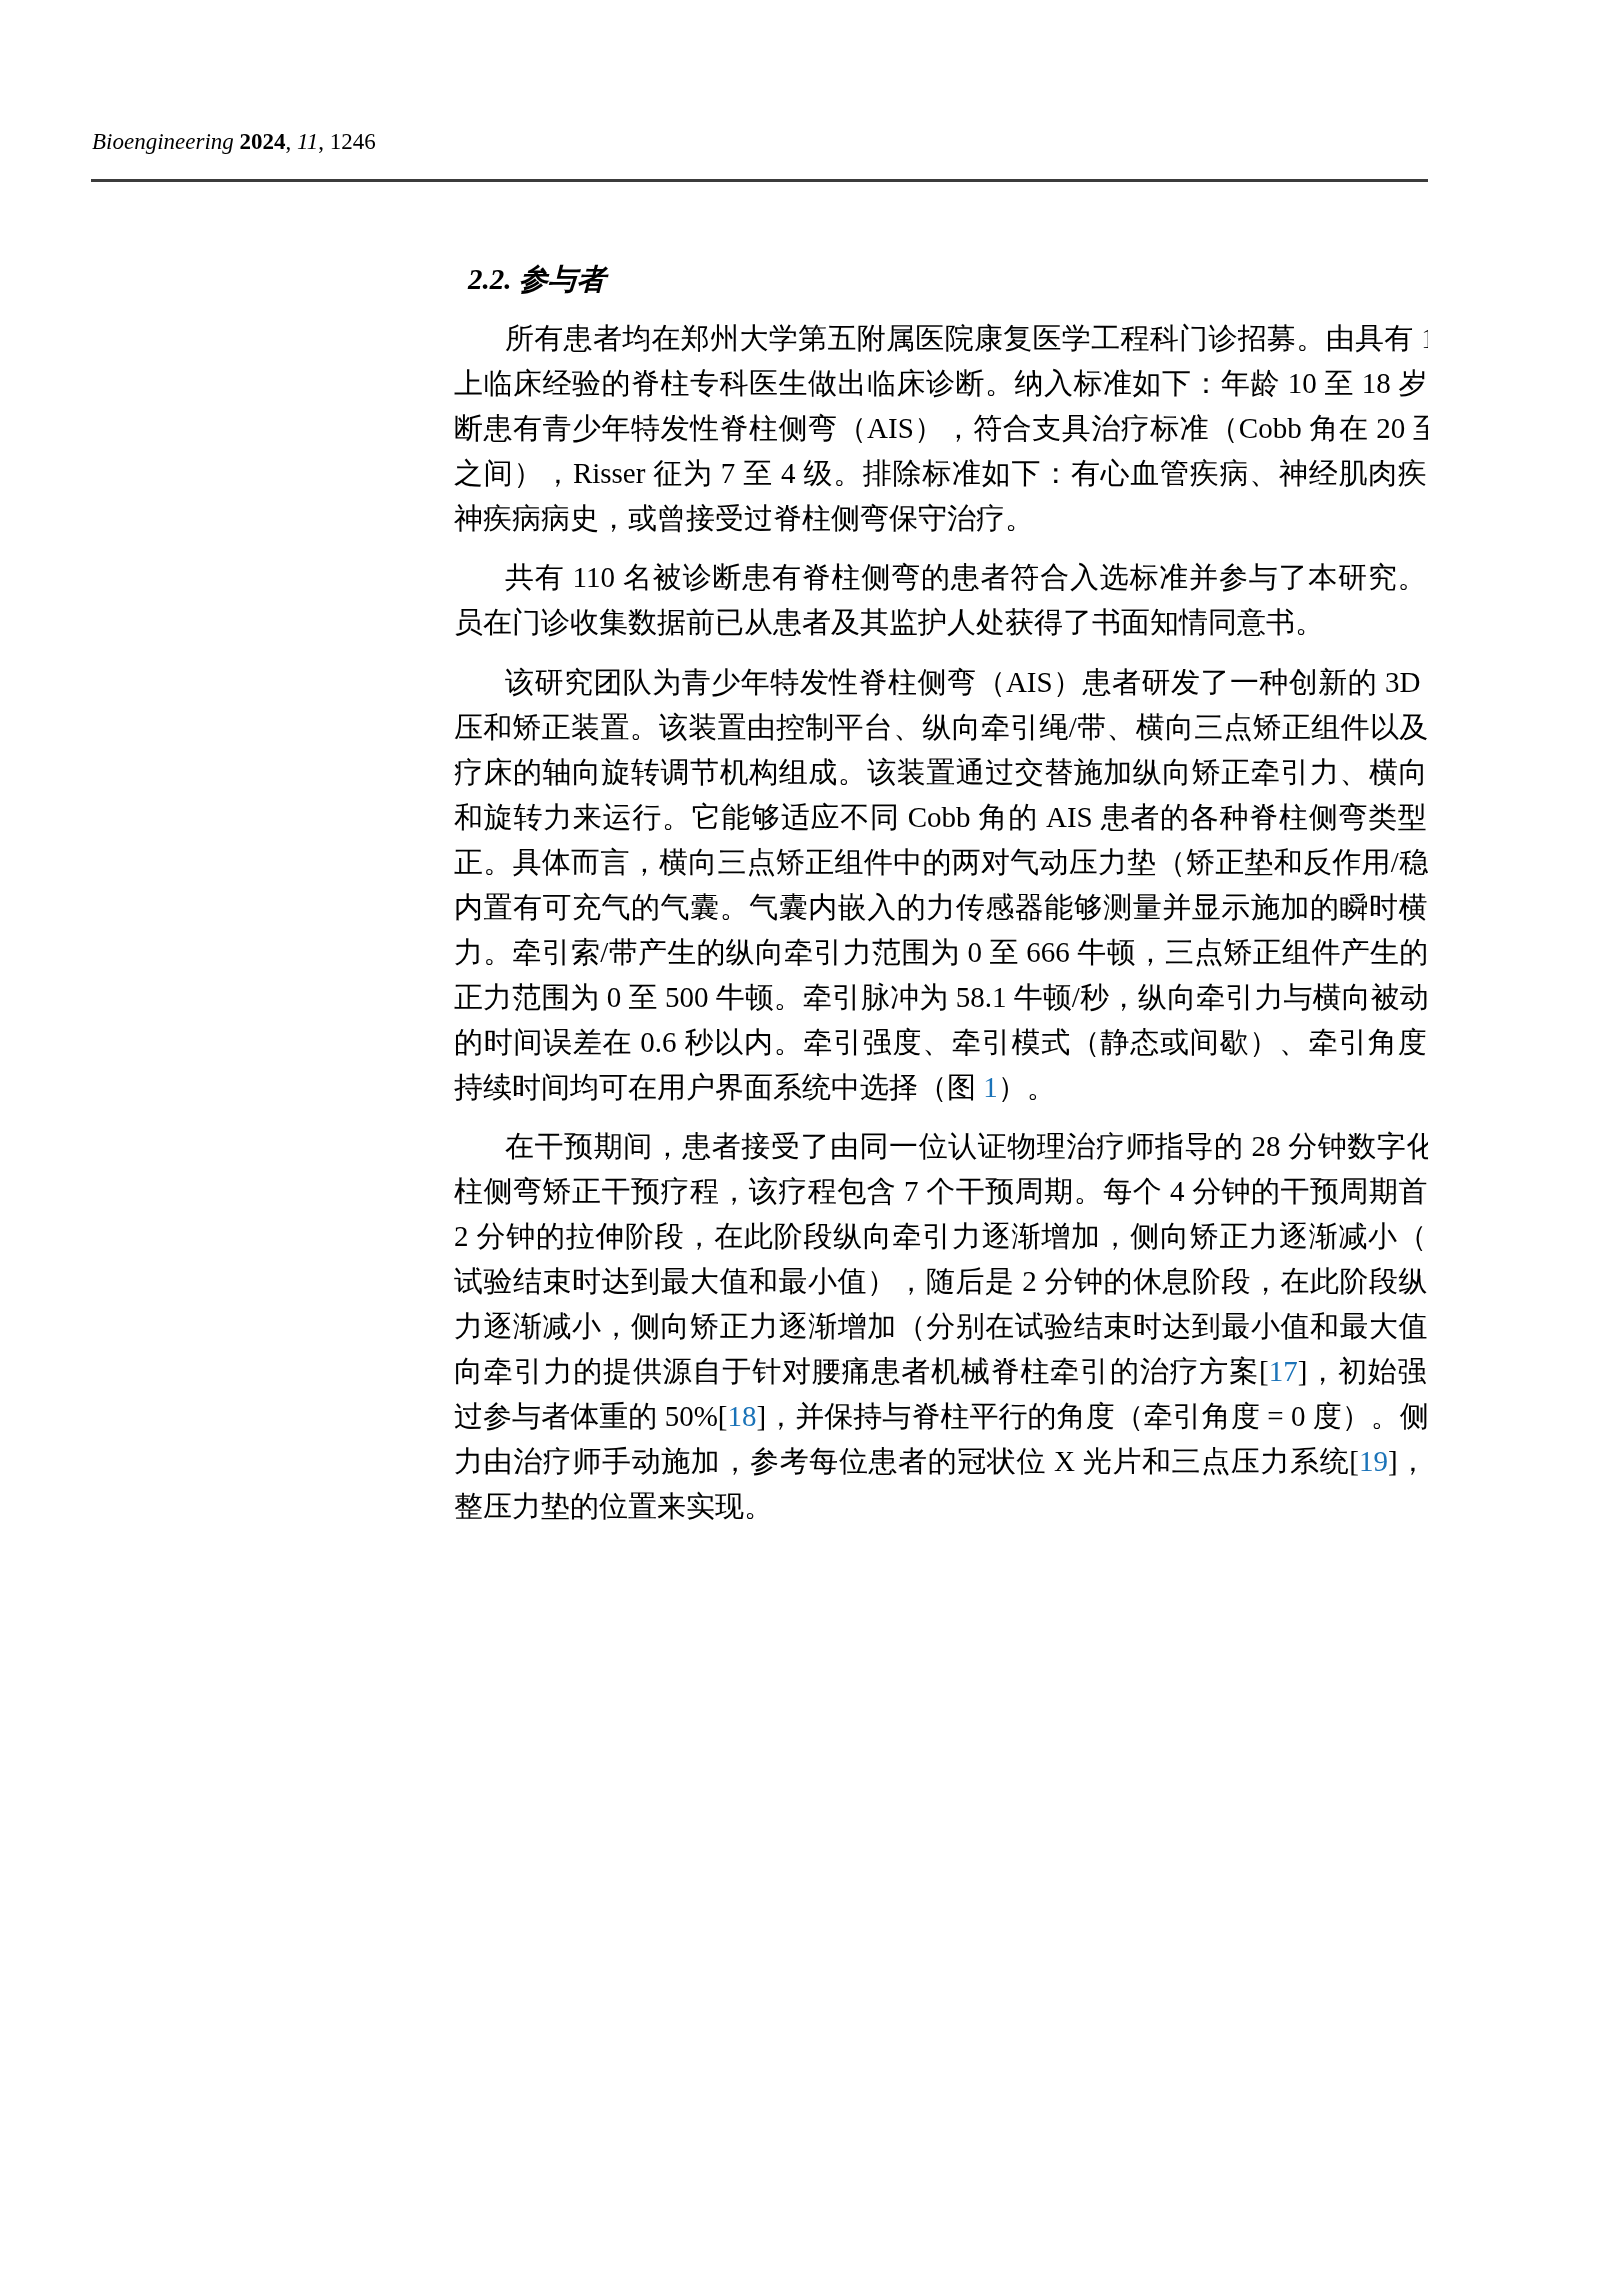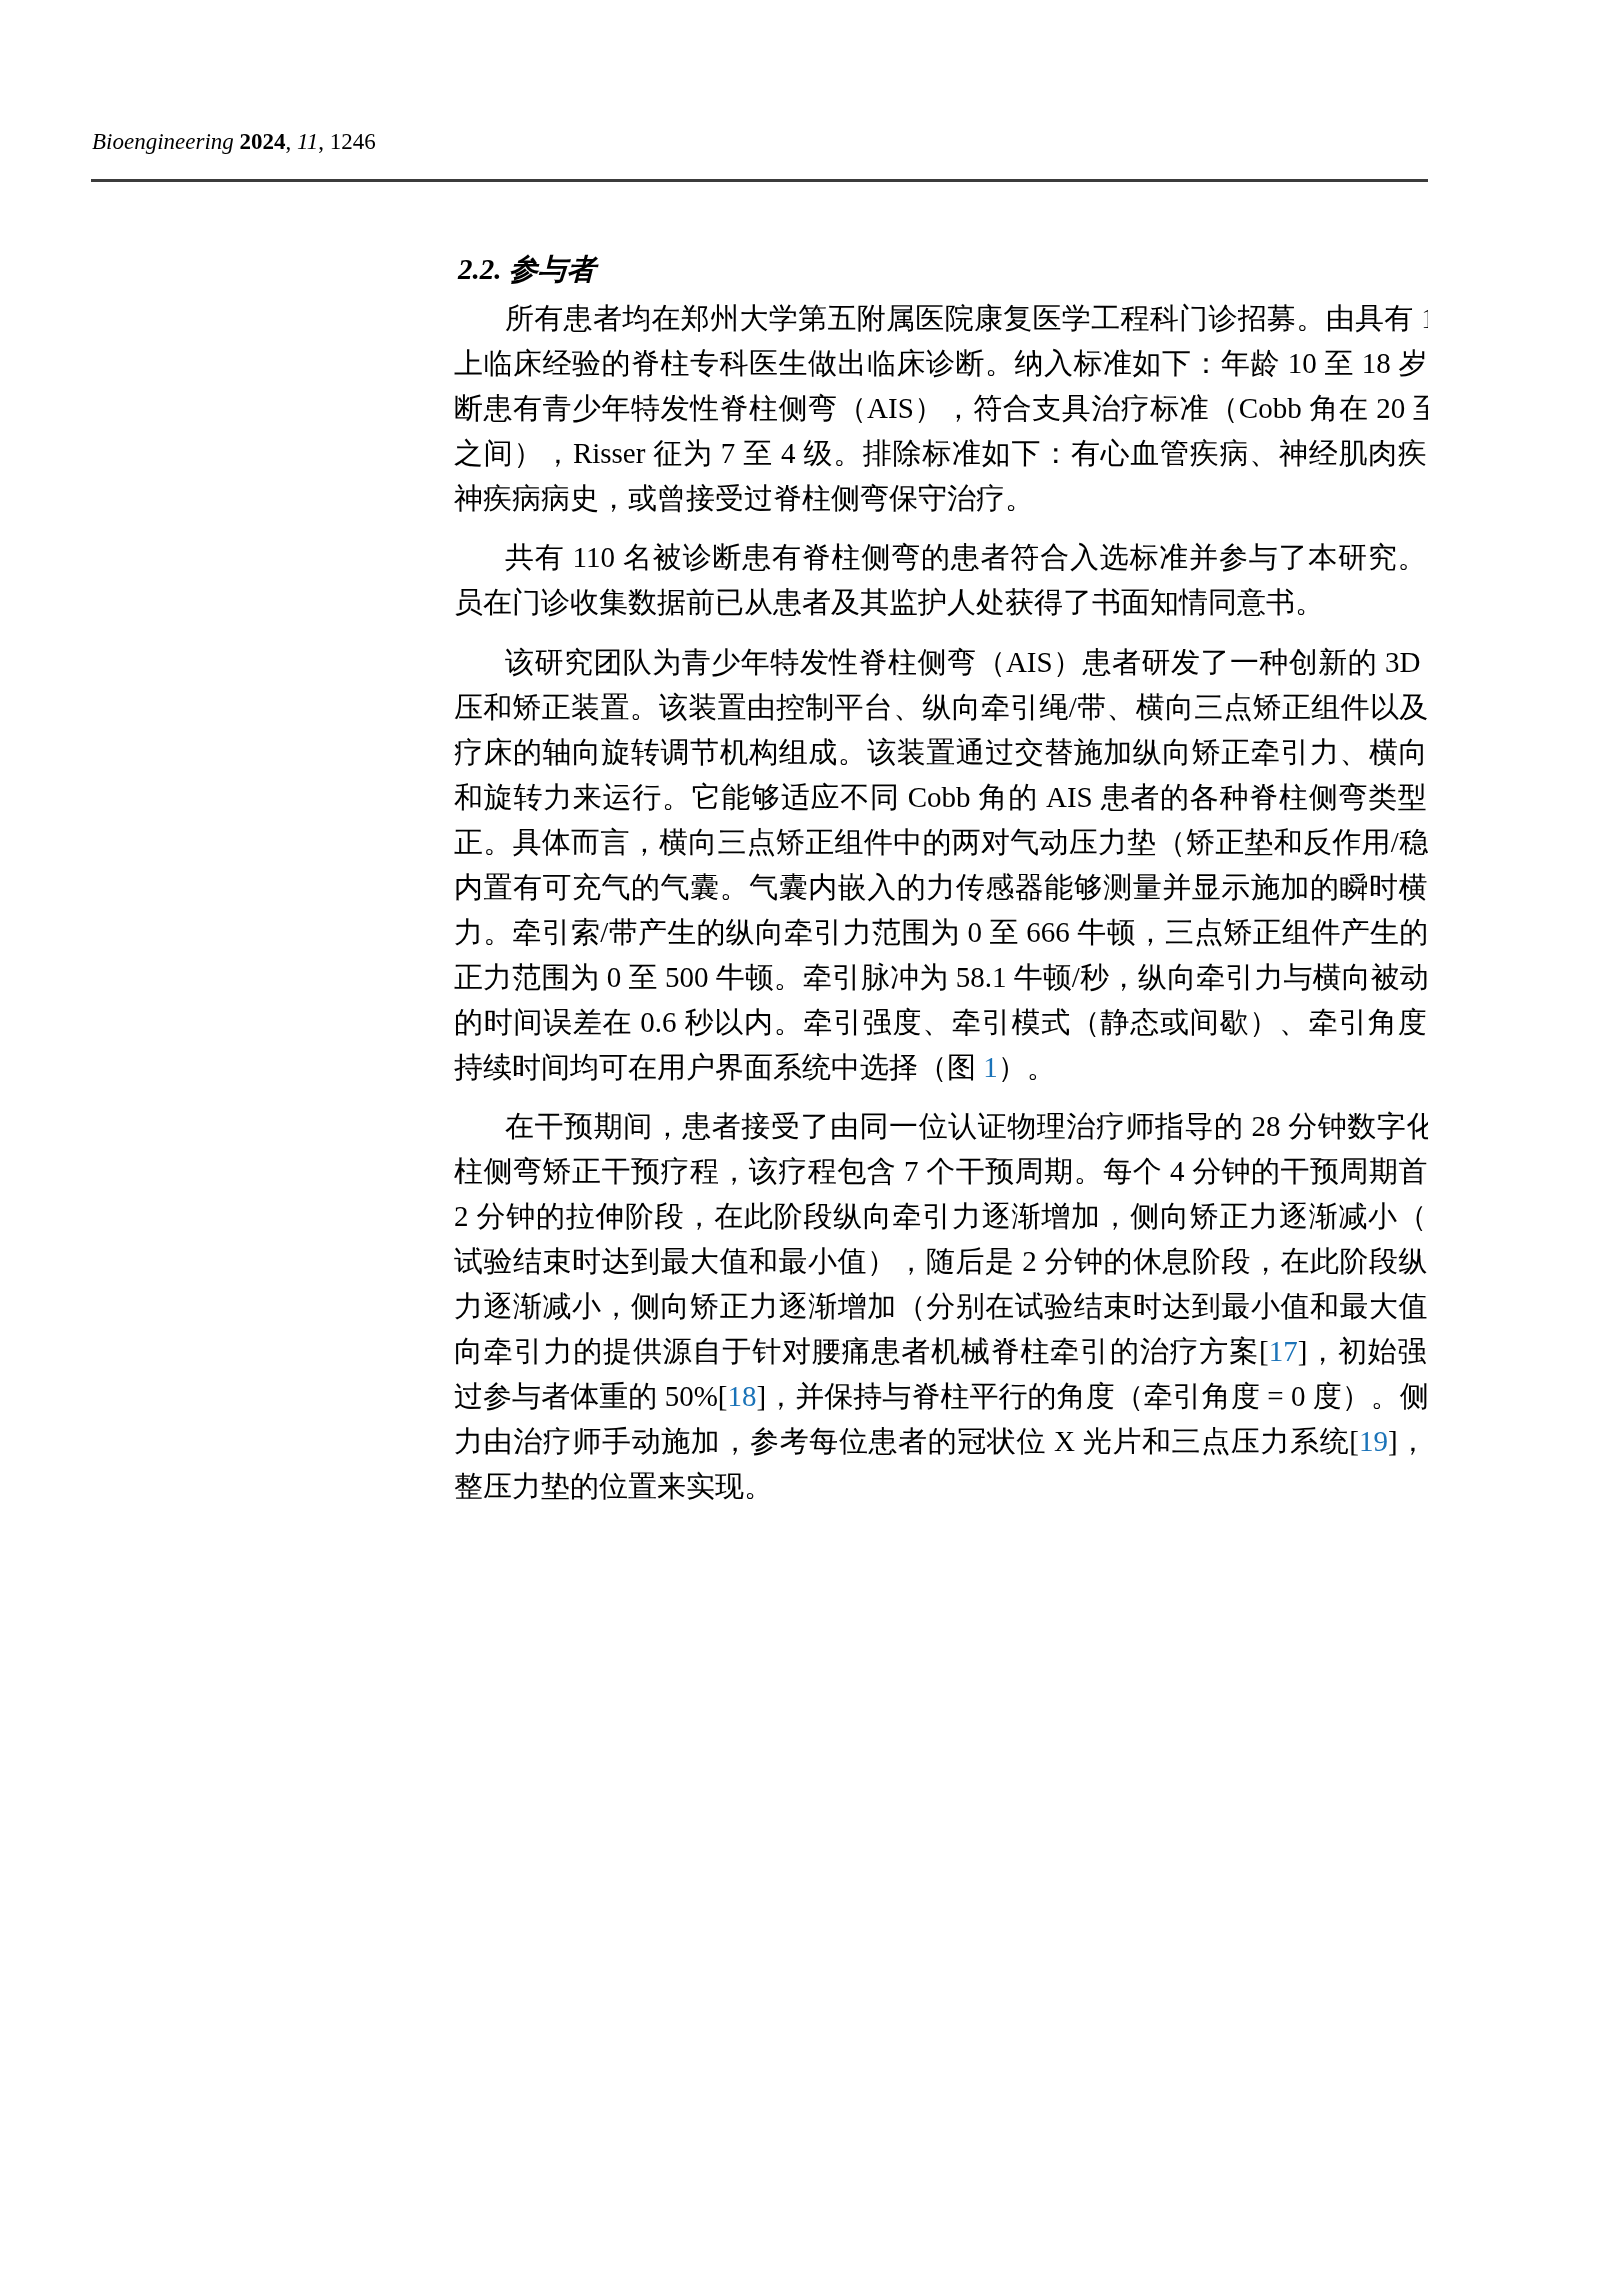--- a/index.html
+++ b/index.html
@@ -22,21 +22,21 @@
     position:absolute;left:91px;top:179px;width:1434px;height:2.6px;
     background:#3c3c3c;
   }
   .content{
     position:absolute;left:454px;top:243px;width:1062px;
     font-size:29px;line-height:45px;text-align:justify;
     text-justify:inter-character;
   }
   h3.sec{
     font-size:29px;line-height:45px;font-weight:bold;font-style:italic;
-    margin:4px;text-align:left;
+    margin:14px;text-align:left;
   }
   h3.sec:nth-of-type(2){margin-top:86px;}
   h3.sec:nth-of-type(3){margin-top:60px;}
   p.body-para{margin:0 0 14.3px 0;text-indent:51px;}
   p.body-para:last-child{margin-bottom:8px;}
   a.ref{color:#1a73b8;text-decoration:none;cursor:pointer;}
 </style>
 </head>
 <body>
 

